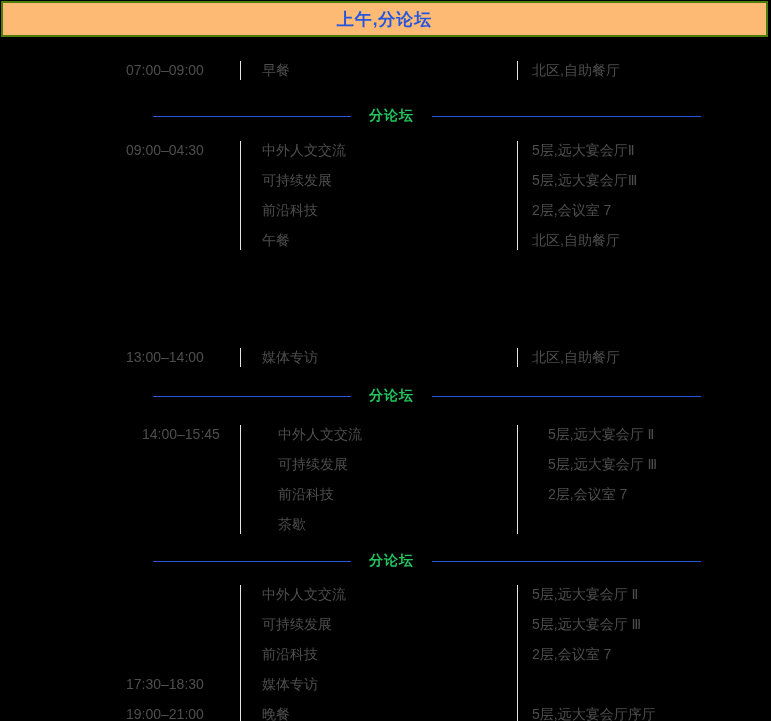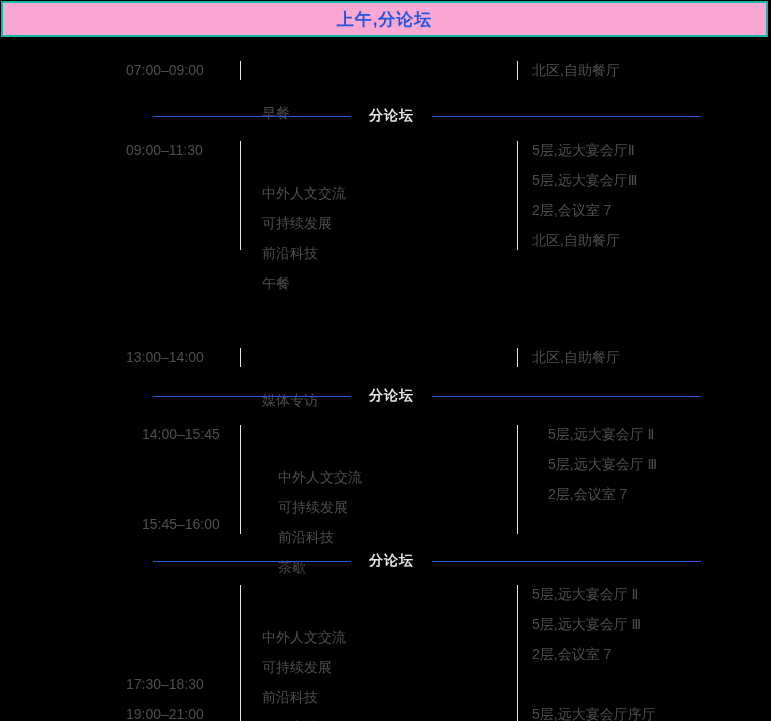--- a/index.html
+++ b/index.html
@@ -2,49 +2,49 @@
 <html><head>
 <meta charset="utf-8">
 <style>
   html,body{margin:0;padding:0;background:#000;}
   .page{
     position:relative;width:771px;height:721px;overflow:hidden;background:#000000;
     font-family:"Liberation Sans","DejaVu Sans",sans-serif;
   }
   .section-header{
     position:absolute;left:1px;width:763px;height:32px;
-    background:#f9a8d4;border:2px solid #14b8a6;
+    background:#fdba74;border:2px solid #4d7c0f;
     display:flex;align-items:center;justify-content:center;
   }
   .section-header .hdr-text{
     color:#2456df;font-size:17px;font-weight:bold;letter-spacing:1px;
   }
   .hdr-morning{top:1px;}
   .hdr-afternoon{top:285px;}
   .group{position:absolute;left:0;width:771px;}
   .vbar{position:absolute;width:1px;background:#e4e4e4;top:6px;bottom:5px;}
   .vbar.left{left:240px;}
   .vbar.right{left:517px;}
   .row{position:relative;height:30px;text-align:right;}
   .row .cell{
     position:absolute;top:0;height:30px;line-height:30px;
     color:#4e4e4e;font-size:14px;white-space:nowrap;
   }
   .row .time{left:126px;}
-  .row .title{left:262px;margin-top:43px;}
+  .row .title{left:262px;}
   .row .loc{left:532px;}
   .divider{
     position:absolute;left:153px;width:548px;height:20px;
     display:flex;align-items:center;
   }
   .divider .line{height:1px;background:#2456df;}
   .divider .line.l{width:198px;}
   .divider .line.r{flex:1;}
   .divider .dlabel{
-    color:#e5e5e5;font-size:14px;font-weight:bold;
+    color:#22c55e;font-size:14px;font-weight:bold;
     margin:12px 18px;letter-spacing:1px;white-space:nowrap;
   }
   .div1{top:106px;}
   .div2{top:386px;}
   .div3{top:551px;}
   .g-breakfast{top:55px;height:30px;}
   .g-morning{top:135px;height:120px;}
   .g-media1{top:342px;height:30px;}
   .g-aft1{top:419px;height:120px;padding-left:16px;}
   .g-aft2{top:579px;height:150px;}
@@ -71,21 +71,21 @@
   <div class="divider div1">
     <div class="line l"></div>
     <span class="dlabel">分论坛</span>
     <div class="line r"></div>
   </div>
 
   <div class="group g-morning">
     <div class="vbar left"></div>
     <div class="vbar right"></div>
     <div class="row">
-      <div class="cell time">09:00–11:30</div>
+      <div class="cell time">09:00–04:30</div>
       <div class="cell title">中外人文交流</div>
       <div class="cell loc">5层,远大宴会厅Ⅱ</div>
     </div>
     <div class="row">
       <div class="cell time"></div>
       <div class="cell title">可持续发展</div>
       <div class="cell loc">5层,远大宴会厅Ⅲ</div>
     </div>
     <div class="row">
       <div class="cell time"></div>
@@ -127,21 +127,20 @@
       <div class="cell time"></div>
       <div class="cell title">可持续发展</div>
       <div class="cell loc">5层,远大宴会厅 Ⅲ</div>
     </div>
     <div class="row">
       <div class="cell time"></div>
       <div class="cell title">前沿科技</div>
       <div class="cell loc">2层,会议室 7</div>
     </div>
     <div class="row">
-      <div class="cell time">15:45–16:00</div>
       <div class="cell title">茶歇</div>
       <div class="cell loc"></div>
     </div>
   </div>
 
   <div class="divider div3">
     <div class="line l"></div>
     <span class="dlabel">分论坛</span>
     <div class="line r"></div>
   </div>

